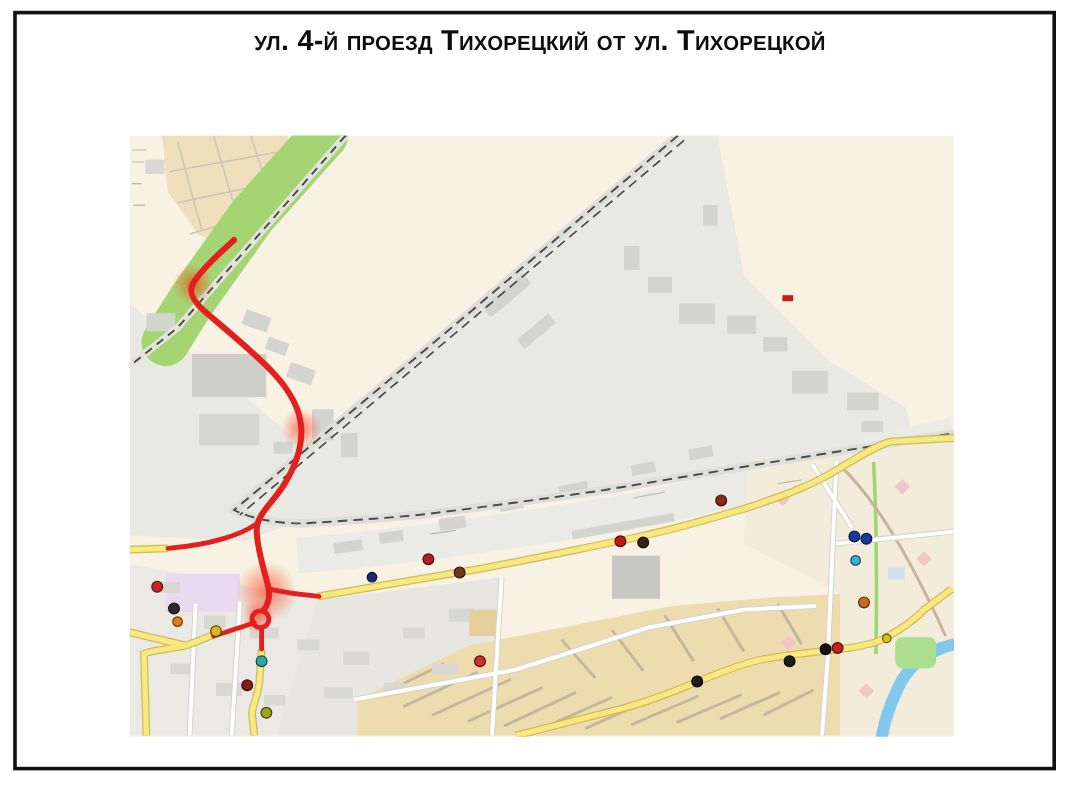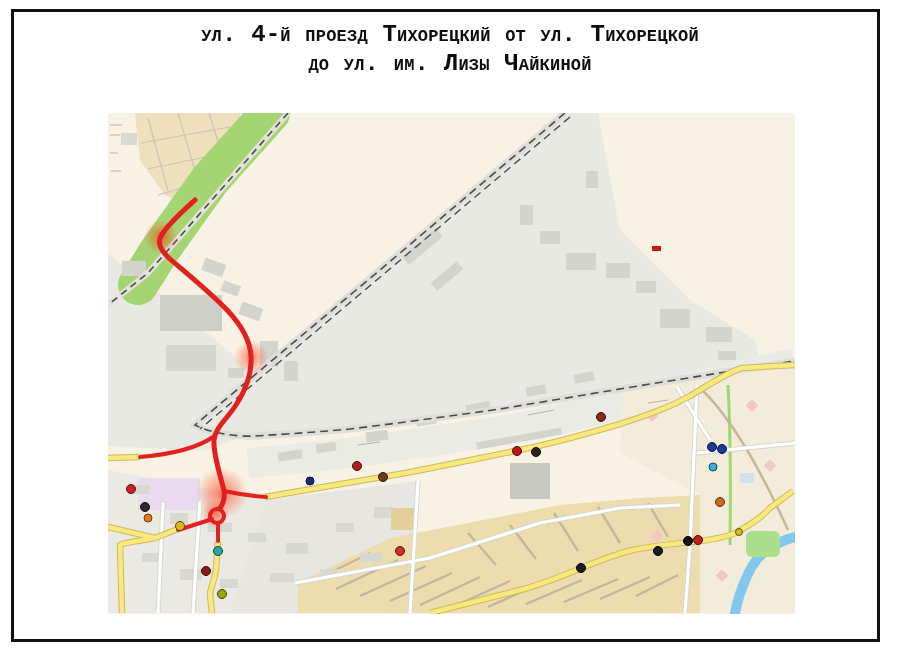--- a/index.html
+++ b/index.html
@@ -2,32 +2,31 @@
 <html><head>
 <meta charset="utf-8">
 <style>
   html,body{margin:0;padding:0;background:#ffffff;}
   body{width:900px;height:660px;position:relative;overflow:hidden;
        font-family:"Liberation Sans","DejaVu Sans",sans-serif;}
   .frame{position:absolute;left:11px;top:9px;width:869px;height:633px;
          border:3px solid #111;background:#fff;box-sizing:border-box;}
   .title-block{position:absolute;left:20px;top:20px;width:860px;text-align:center;color:#0d0d0d;}
   .title-line{font-weight:bold;font-size:24px;line-height:29px;font-variant:small-caps;
-              letter-spacing:0.2px;white-space:nowrap;font-family:Liberation Mono, monospace;}
+              letter-spacing:0.2px;white-space:nowrap;}
   .map-wrap{position:absolute;left:108px;top:113px;width:687px;height:501px;}
   svg{display:block;}
 </style>
 </head>
 <body>
 
 <div class="frame"></div>
 
 <div class="title-block">
   <div class="title-line">ул. 4-й проезд Тихорецкий от ул. Тихорецкой</div>
-  <div class="title-line">до ул. им. Лизы Чайкиной</div>
 </div>
 
 <div class="map-wrap">
   <svg width="687" height="501" viewBox="0 0 687 501" xmlns="http://www.w3.org/2000/svg">
     <defs>
       <radialGradient id="glow">
         <stop offset="0%" stop-color="#ff2000" stop-opacity="0.55"></stop>
         <stop offset="55%" stop-color="#ff3510" stop-opacity="0.28"></stop>
         <stop offset="100%" stop-color="#ff4520" stop-opacity="0"></stop>
       </radialGradient>

